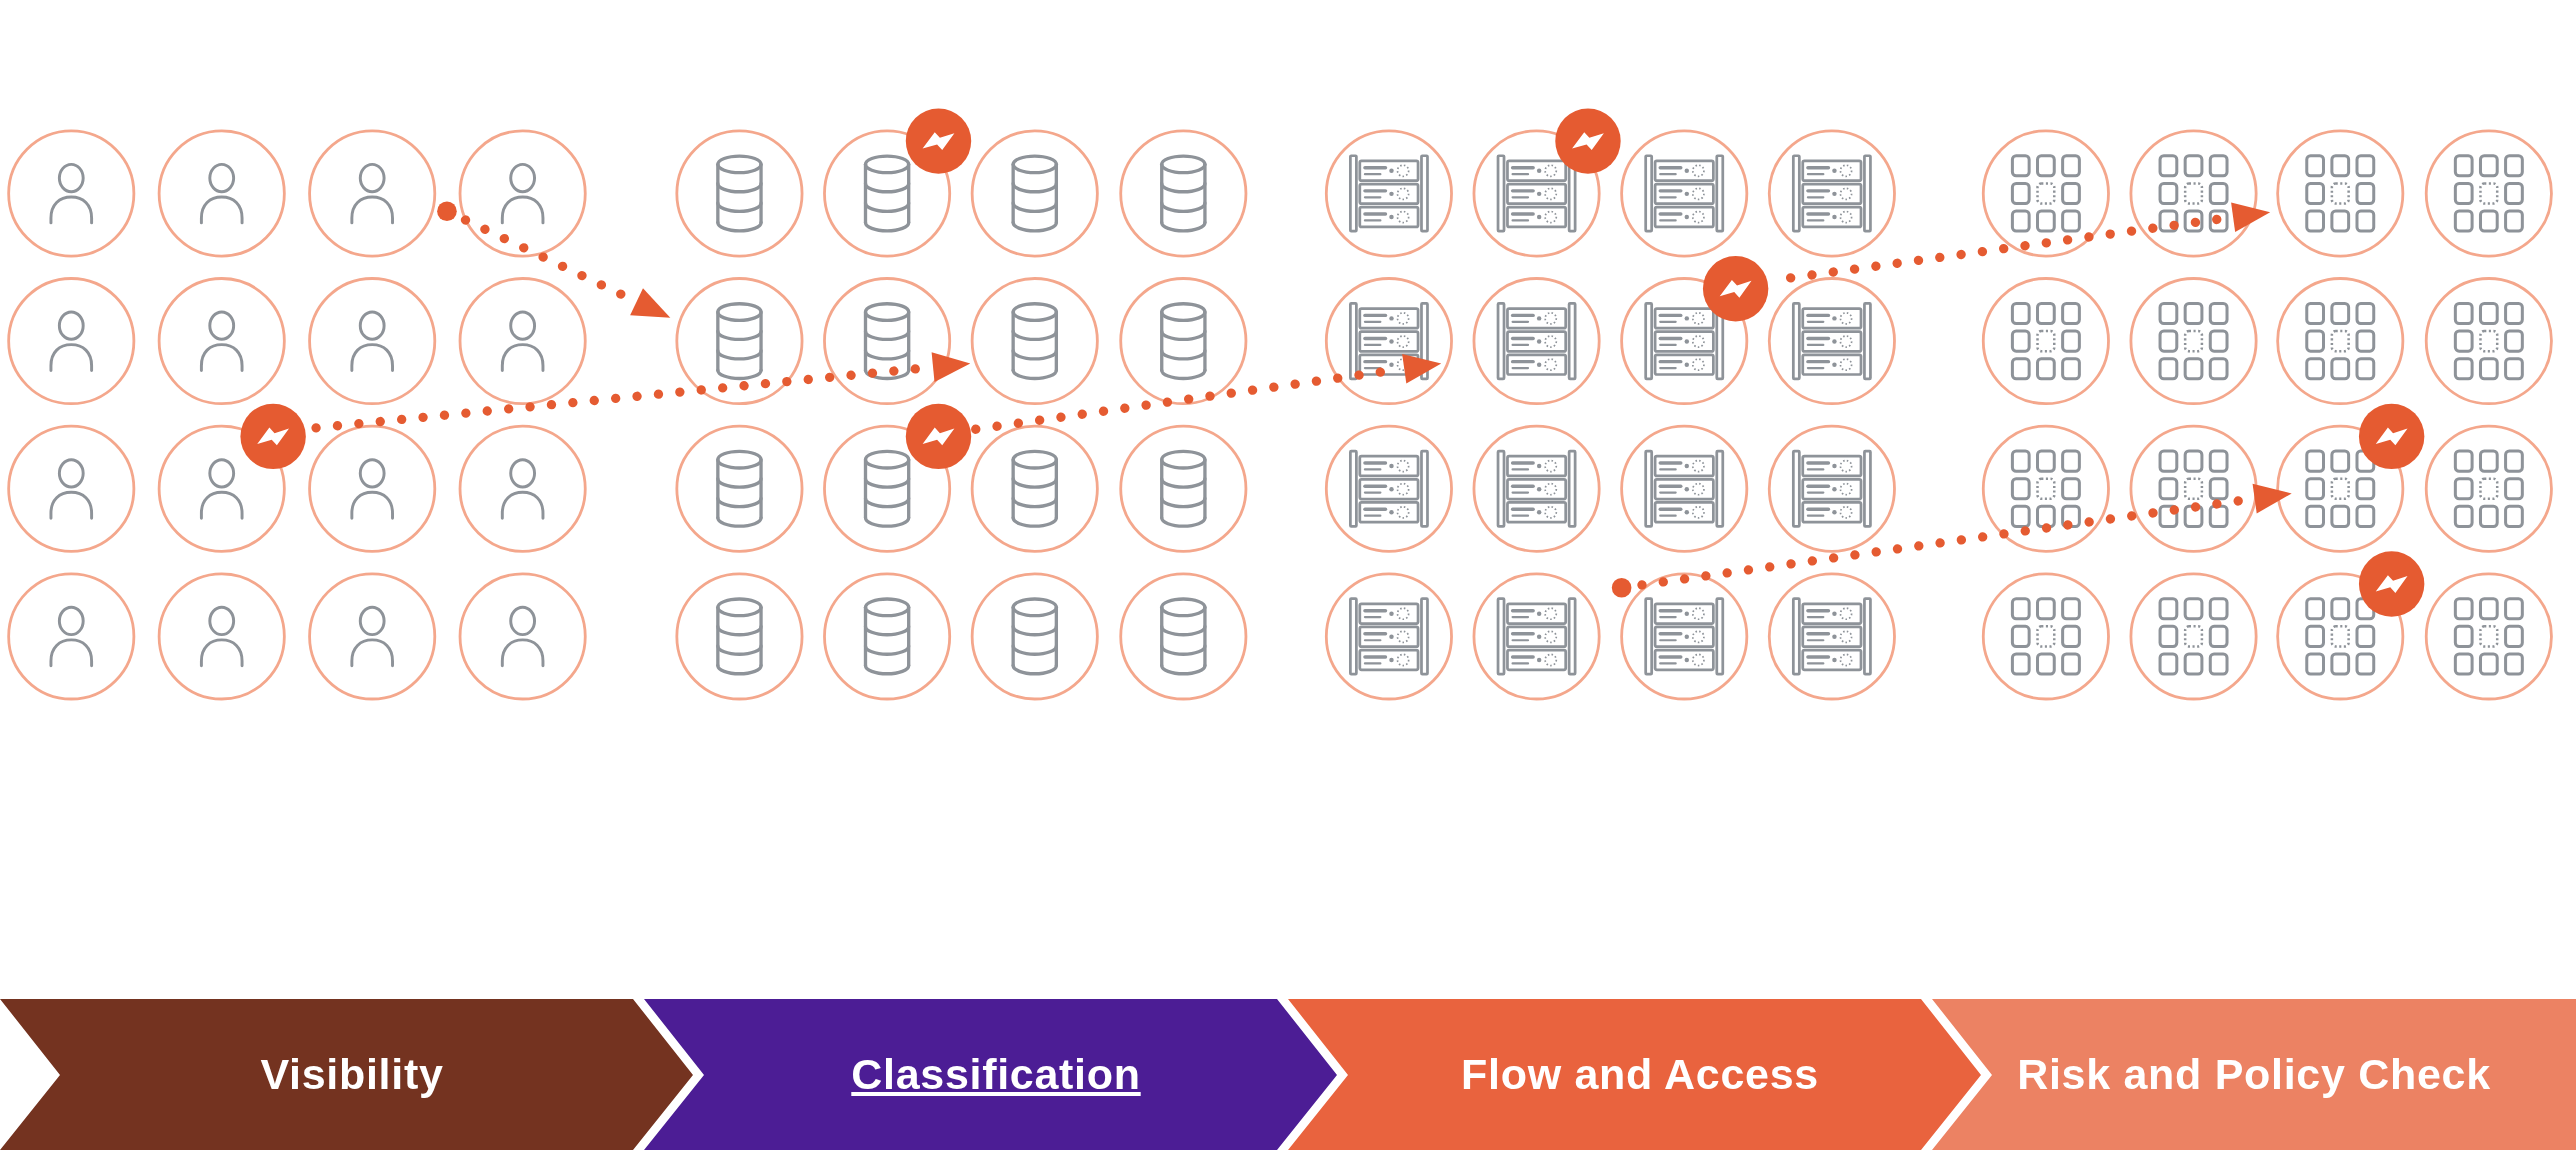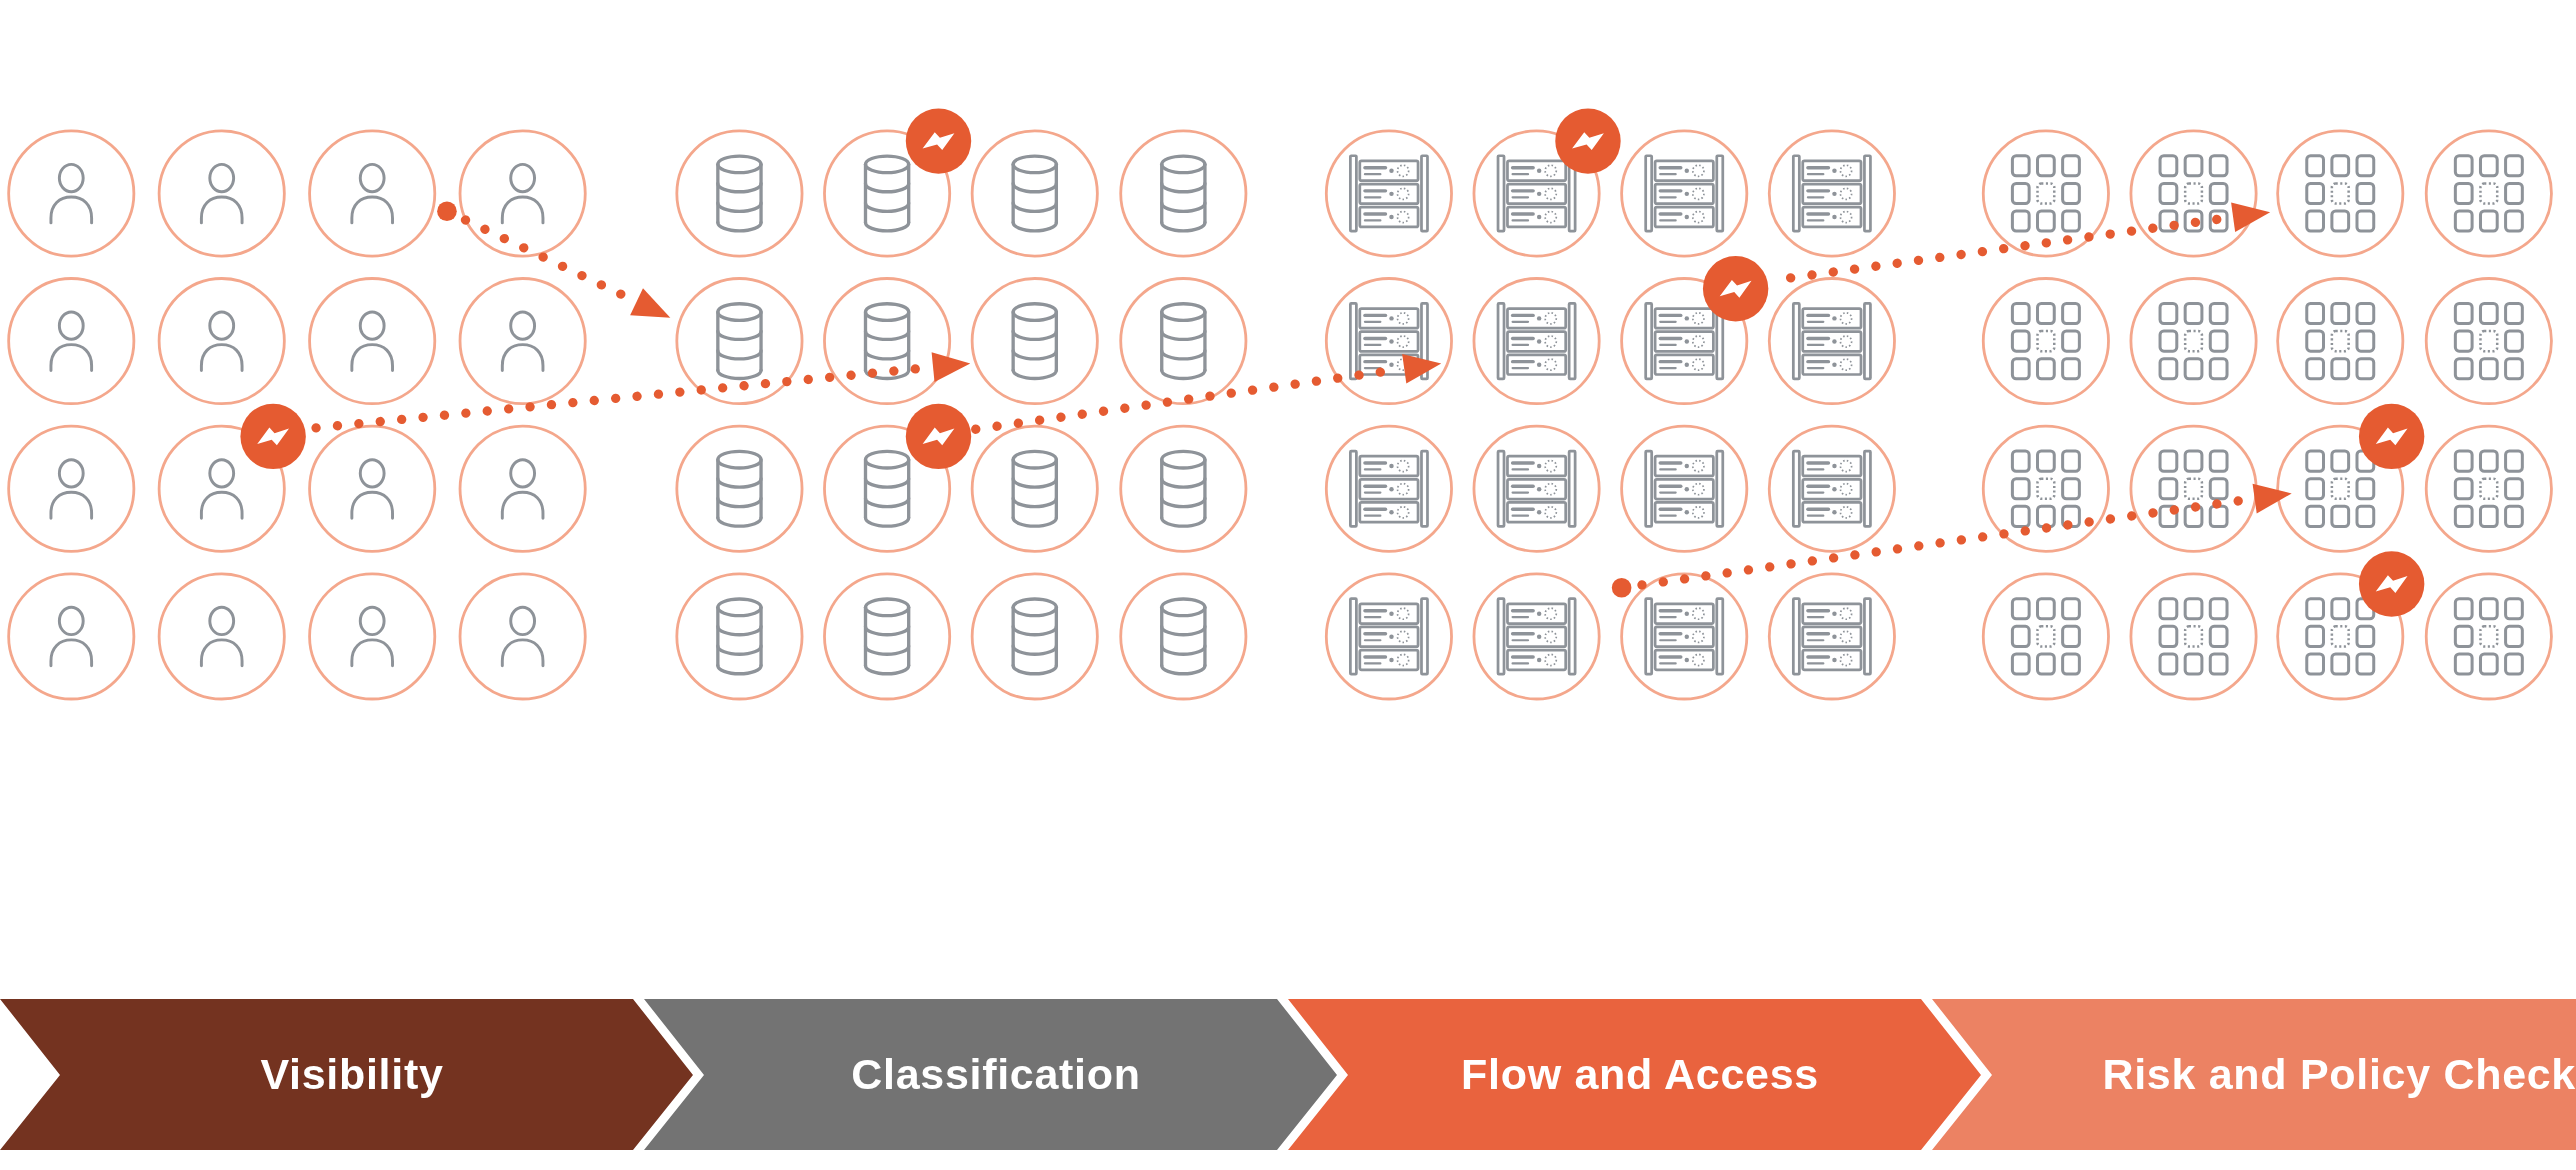--- a/index.html
+++ b/index.html
@@ -261,24 +261,24 @@
         <path d="M -17 8 L -4 -9.5 L 1.5 -3.5 L 17 -8.5 L 4 9.5 L -1.5 3.5 Z" transform="translate(2559,467)" fill="#ffffff"></path>
         <circle cx="2559" cy="625" r="35" fill="#E55B31"></circle>
         <path d="M -17 8 L -4 -9.5 L 1.5 -3.5 L 17 -8.5 L 4 9.5 L -1.5 3.5 Z" transform="translate(2559,625)" fill="#ffffff"></path>
       </g>
   </svg>
 
   <div class="stages">
     <div class="stage s0" style="background: rgb(116, 51, 32);">
       <span class="stage-label">Visibility</span>
     </div>
-    <div class="stage s1" style="background: #737373;">
+    <div class="stage s1" style="background: #4c1d95; text-decoration: underline;">
       <span class="stage-label">Classification</span>
     </div>
     <div class="stage s2" style="background: rgb(233, 99, 62); align-items: center;">
       <span class="stage-label">Flow and Access</span>
     </div>
-    <div class="stage s3" style="background: rgb(236, 130, 99); justify-content: flex-end;">
+    <div class="stage s3" style="background: rgb(236, 130, 99);">
       <span class="stage-label">Risk and Policy Check</span>
     </div>
   </div>
 </div>
 
 
 </body></html>

